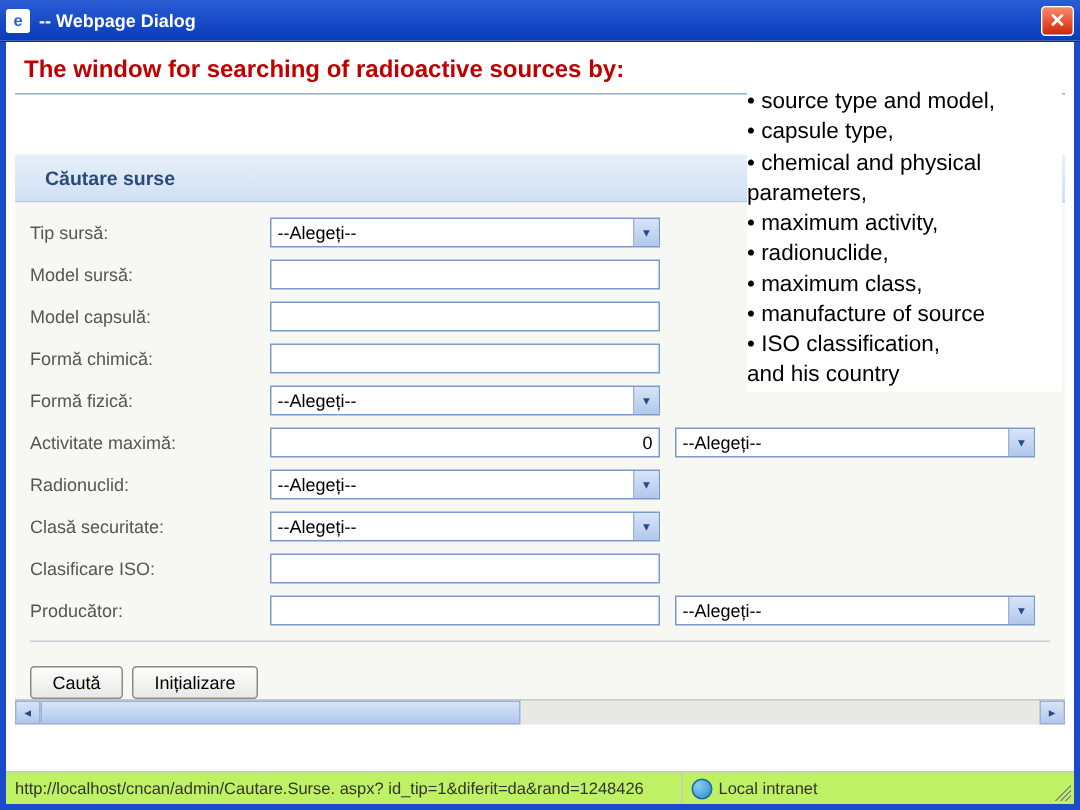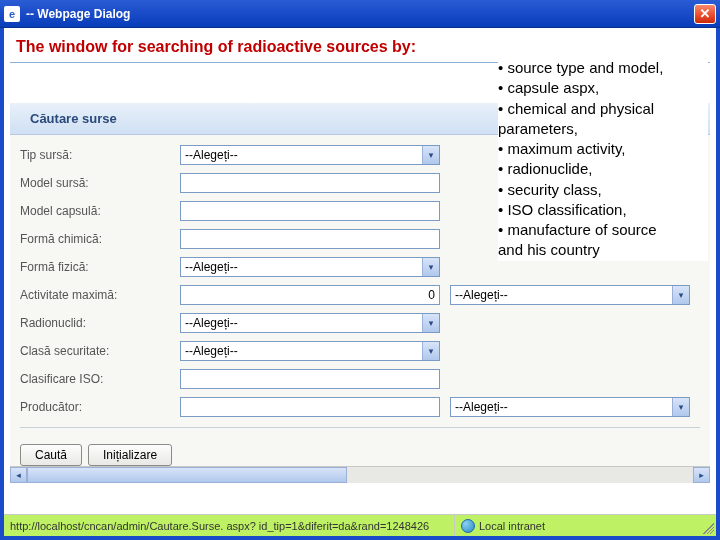--- a/index.html
+++ b/index.html
@@ -259,28 +259,28 @@
 </div>
 
 <div class="body-blue-border">
 
   <div class="caption-row">
     <span class="caption-text">The window for searching of radioactive sources by:</span>
   </div>
 
   <div class="bullets-box">
     <div>• source type and model,</div>
-    <div>• capsule aspx,</div>
+    <div>• capsule type,</div>
     <div>• chemical and physical</div>
     <div>parameters,</div>
     <div>• maximum activity,</div>
     <div>• radionuclide,</div>
-    <div>• security class,</div>
+    <div>• maximum class,</div>
+    <div>• manufacture of source</div>
     <div>• ISO classification,</div>
-    <div>• manufacture of source</div>
     <div>and his country</div>
   </div>
 
   <div class="form-panel">
     <div class="panel-header">Căutare surse</div>
 
     <div class="form-body">
 
       <div class="form-row">
         <div class="form-label">Tip sursă:</div>

